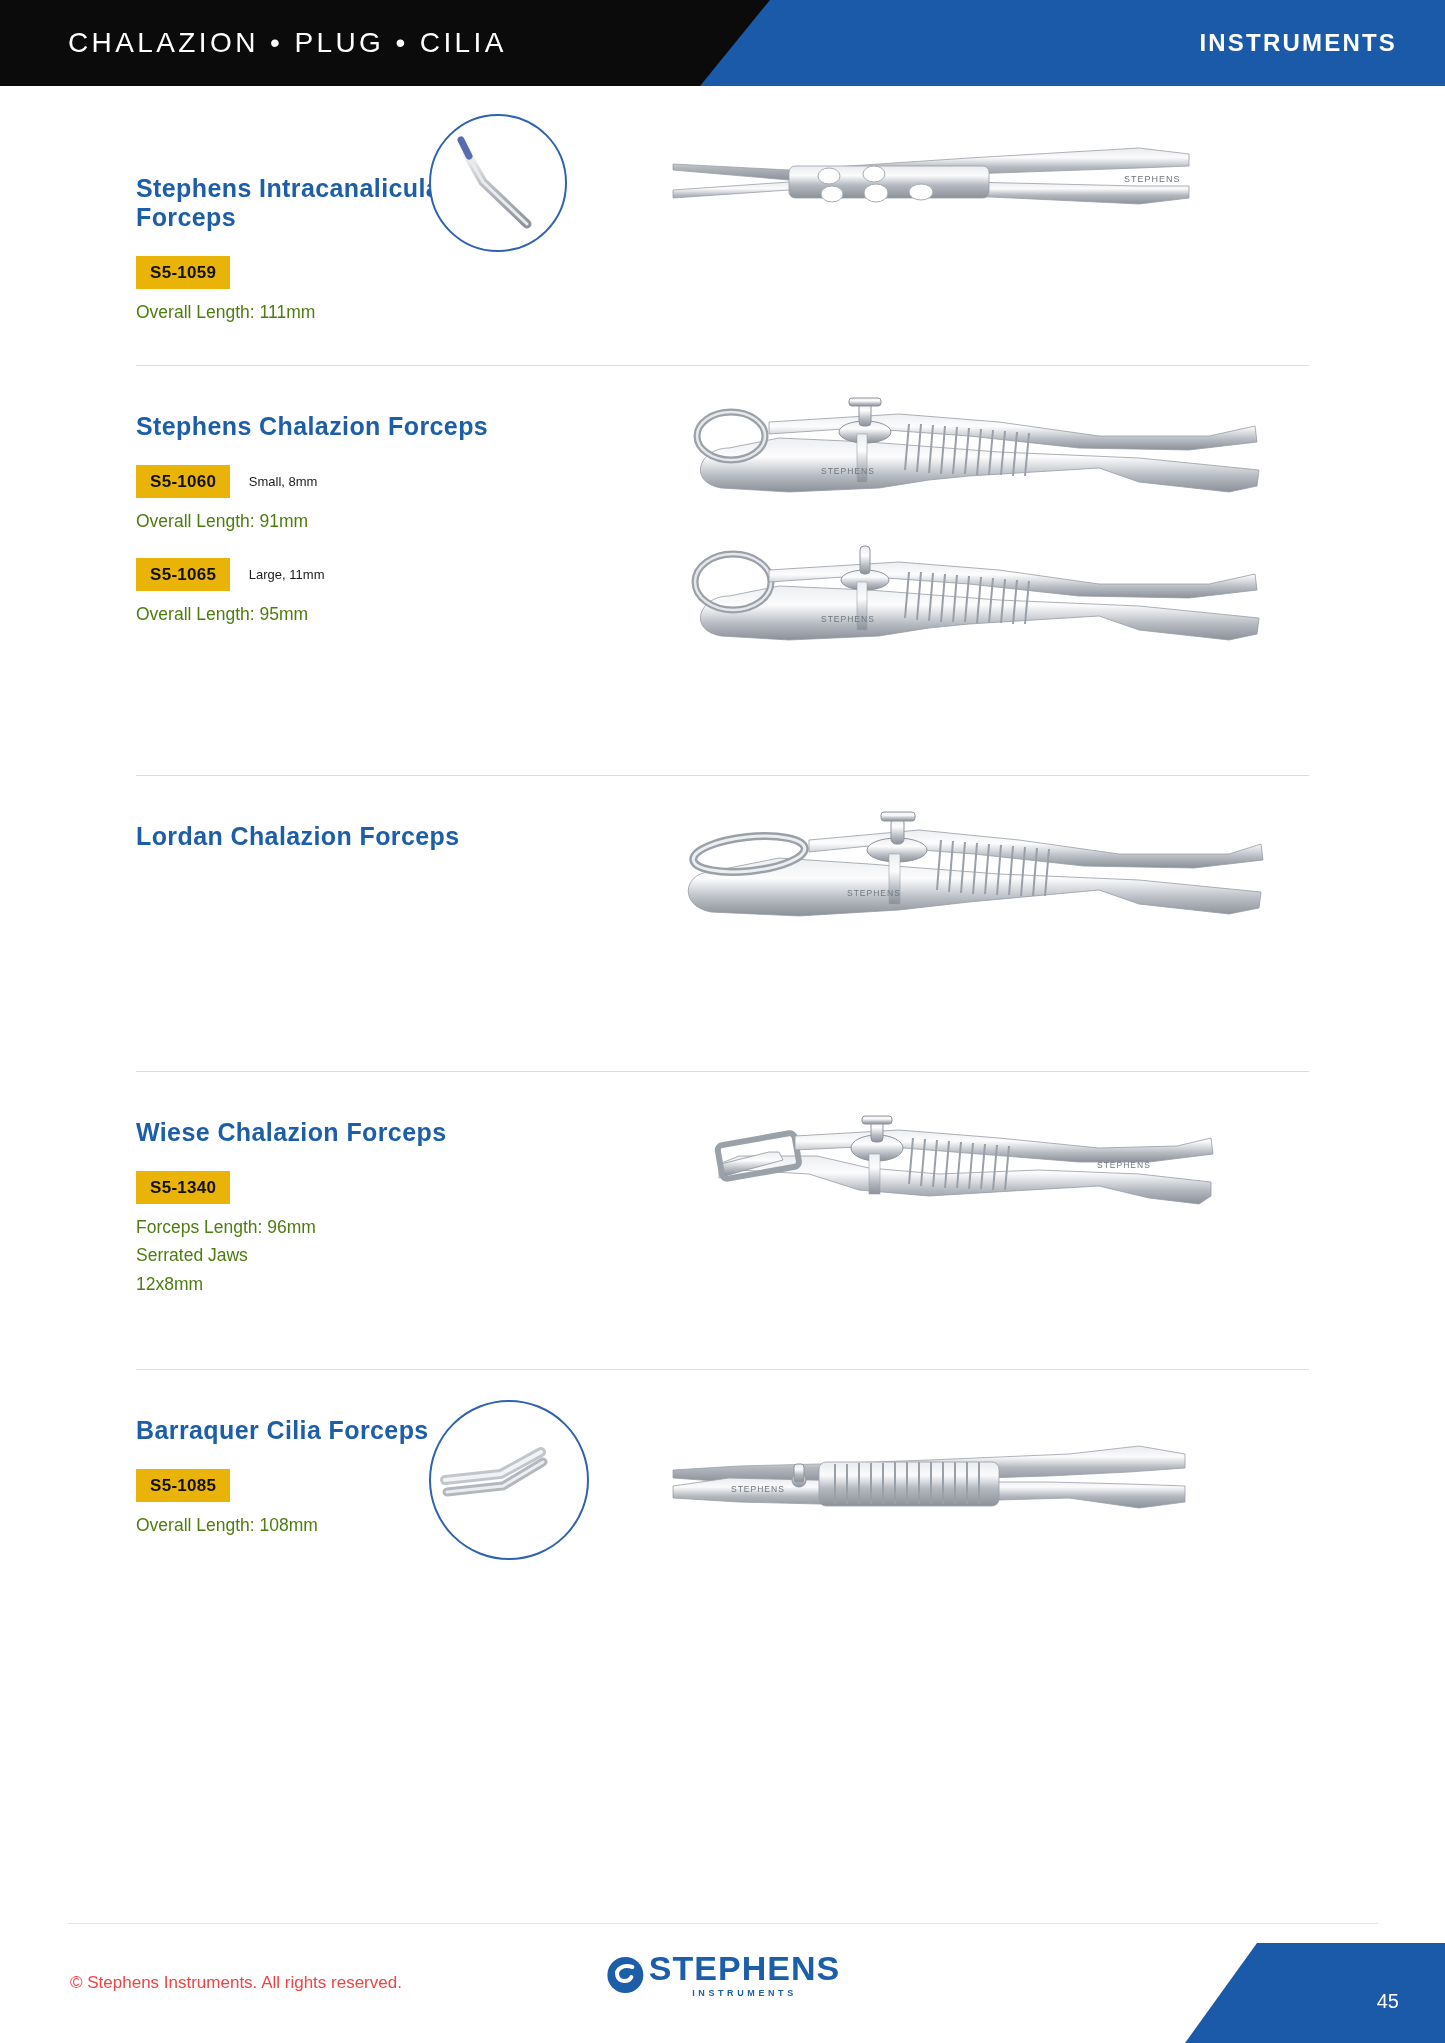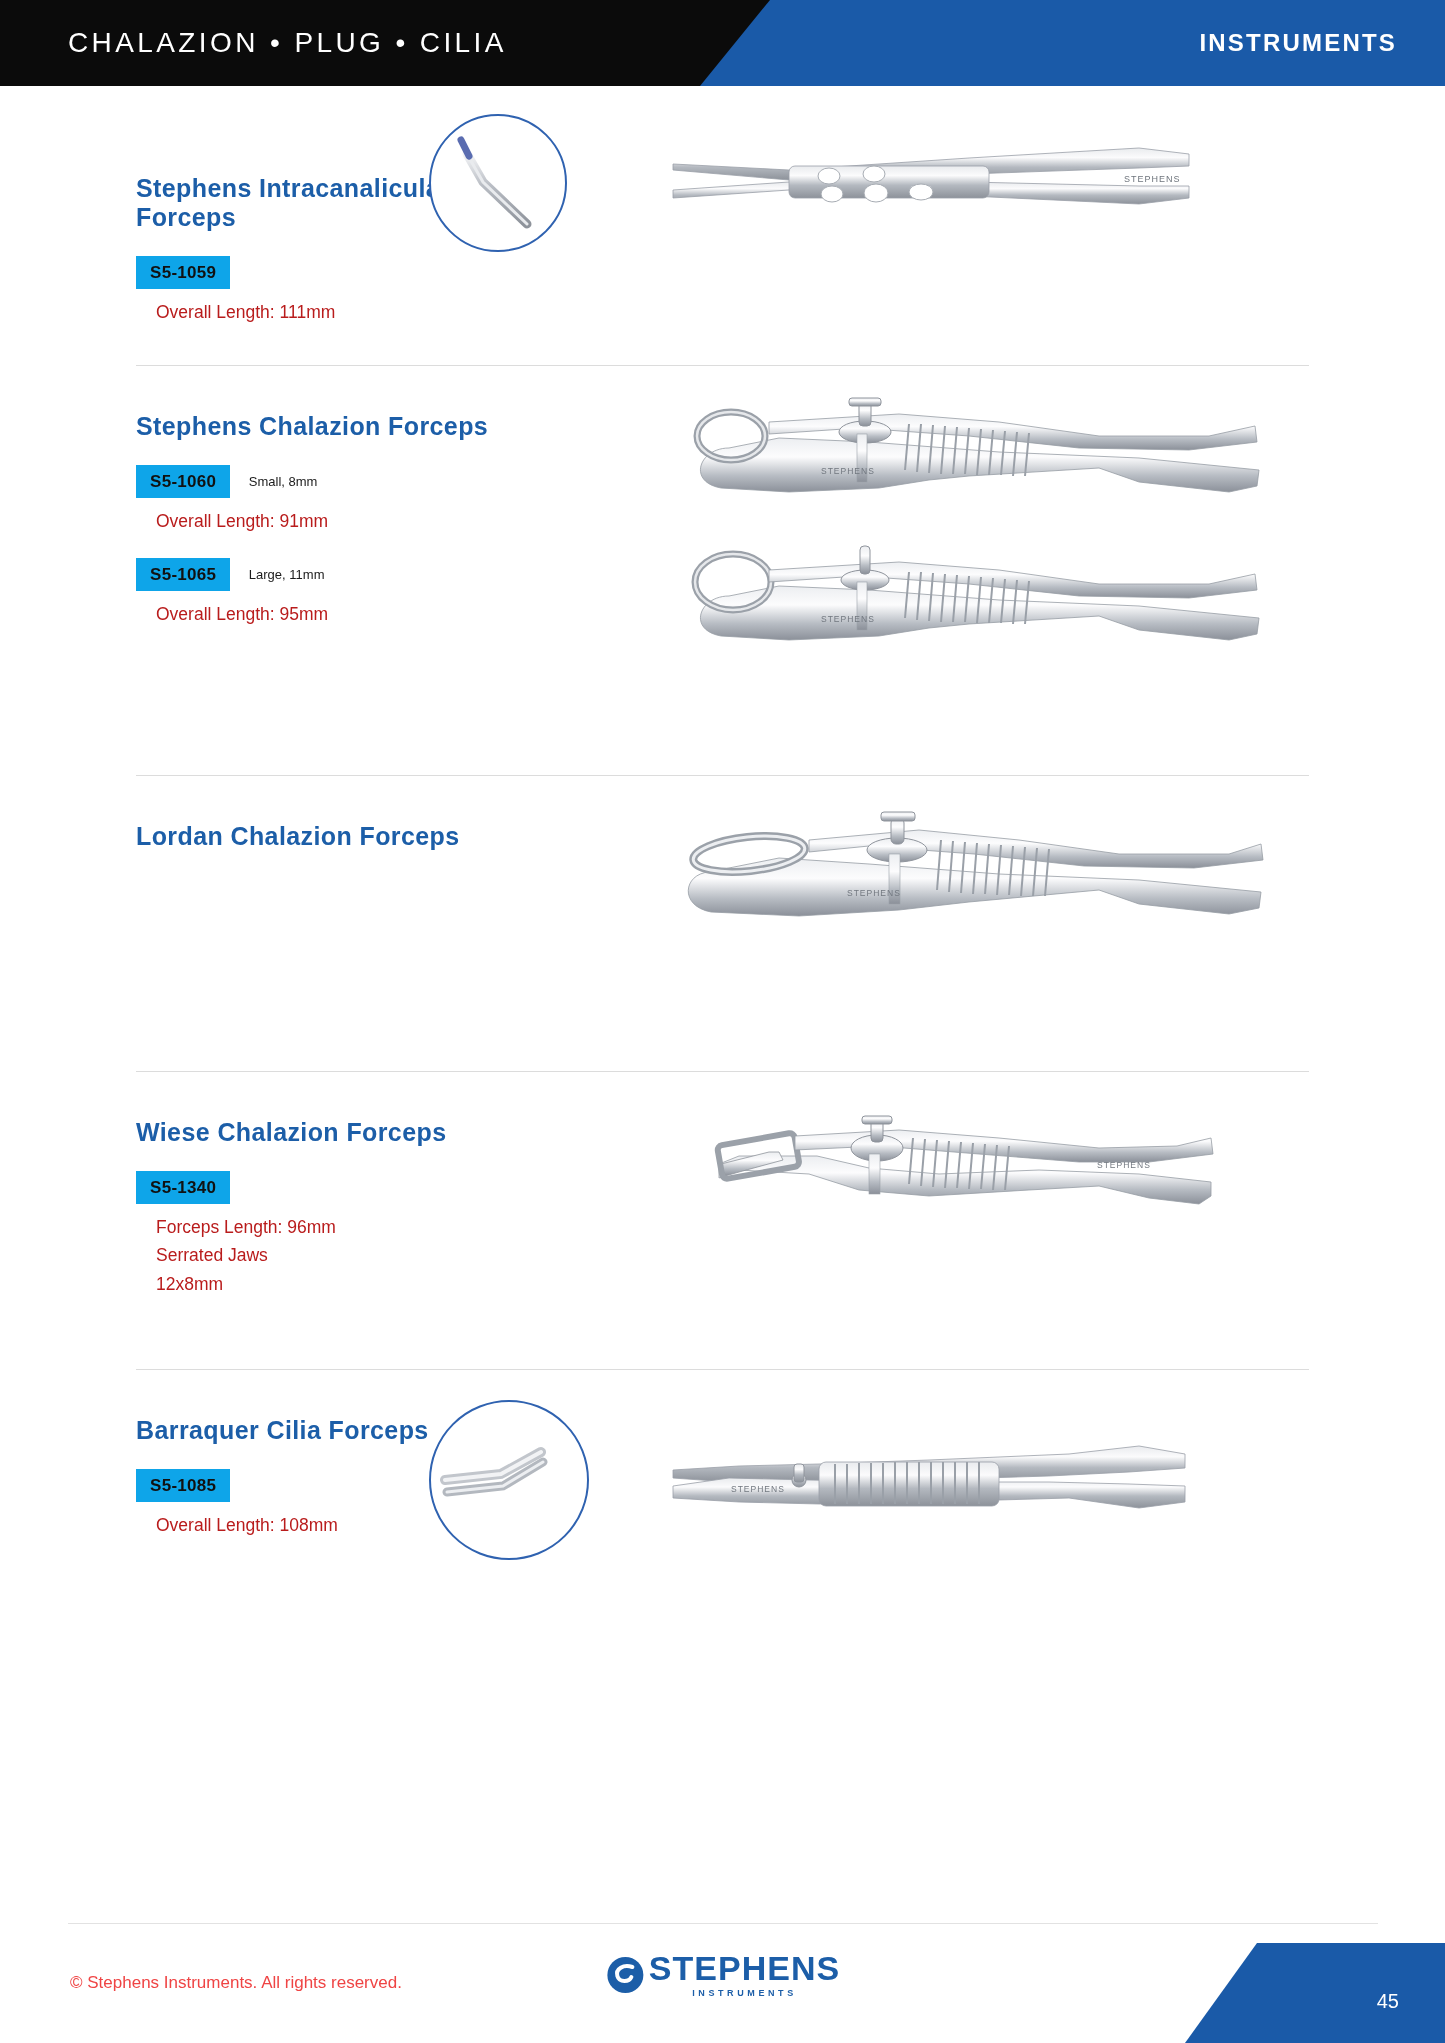--- a/index.html
+++ b/index.html
@@ -77,42 +77,41 @@
 
   .ent-title {
     color: #1c5ea8;
     font-size: 25px;
     font-weight: 700;
     letter-spacing: 0.4px;
     margin-bottom: 24px;
   }
   .code-badge {
     display: inline-block;
-    background: #0ea5e9;
+    background: #eab308;
     color: #111;
     font-size: 17px;
     font-weight: 700;
     padding: 7px 14px 6px 14px;
     border-radius: 0;
     letter-spacing: 0.3px;
     vertical-align: middle;
   }
   .code-note {
     display: inline-block;
     font-size: 13px;
     color: #1b1b1b;
     margin-left: 14px;
     vertical-align: middle;
   }
   .spec {
     font-size: 17.5px;
-    color: #b91c1c;
+    color: #4d7c0f;
     margin-top: 10px;
     line-height: 1.5;
-    margin-left: 20px;
   }
   .spec-group { margin-bottom: 6px; }
   .left-col {
     width: 420px;
     display: inline-block;
     vertical-align: top;
   }
   .img-area {
     position: absolute;
     top: 0;

